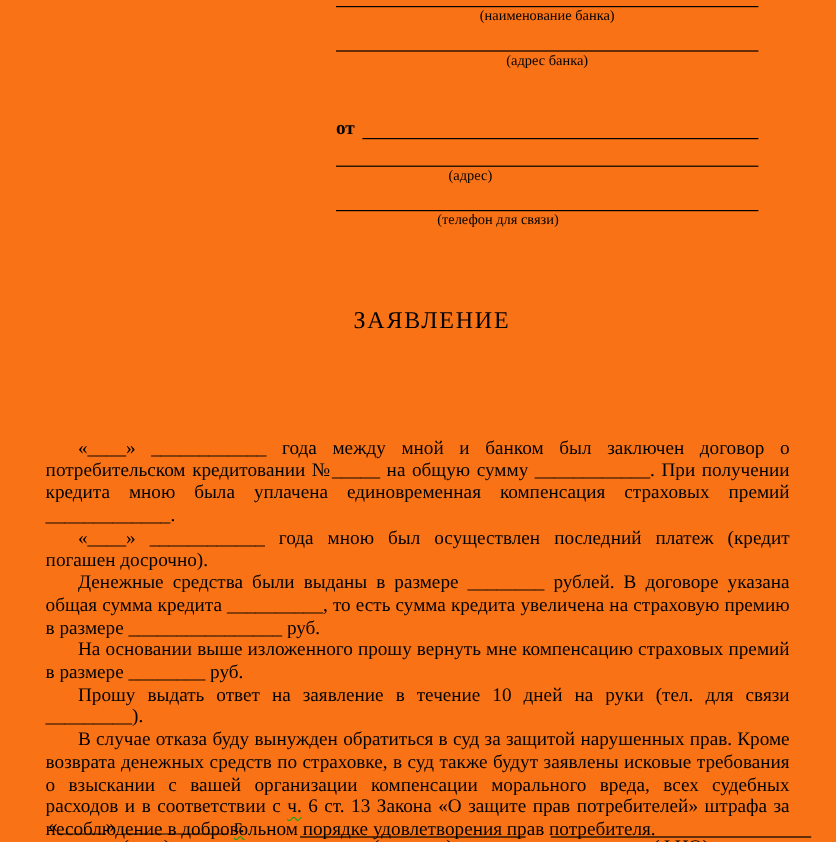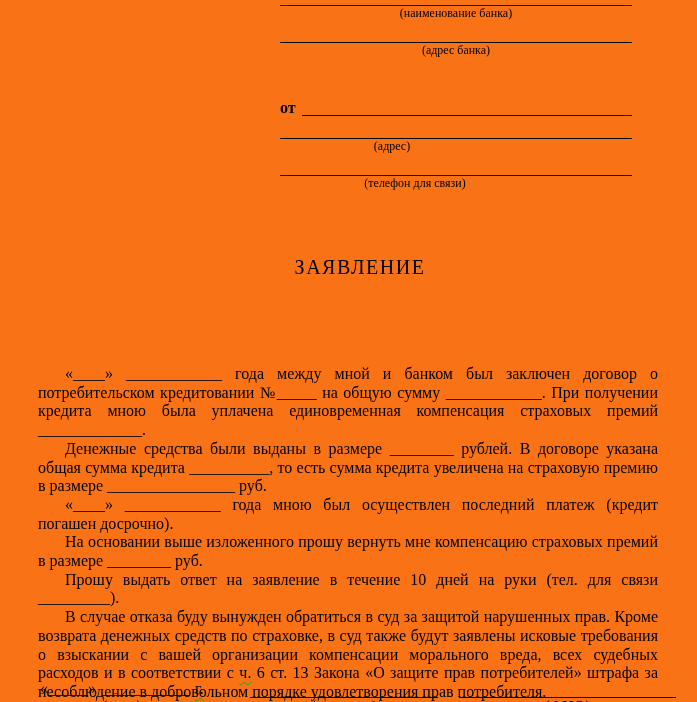--- a/index.html
+++ b/index.html
@@ -147,22 +147,22 @@
     <div class="small-label lbl-addr">(адрес)</div>
 
     <div class="rule r5"></div>
     <div class="small-label lbl-phone">(телефон для связи)</div>
   </div>
 
   <div class="doc-title">ЗАЯВЛЕНИЕ</div>
 
   <div class="body-text">
     <p>«____» ____________ года между мной и банком был заключен договор о потребительском кредитовании №_____  на общую сумму ____________. При получении кредита мною была уплачена единовременная компенсация страховых премий _____________.</p>
+    <p>«____» ____________ года мною был осуществлен последний платеж (кредит погашен досрочно).</p>
     <p>Денежные средства были выданы в размере ________ рублей. В договоре указана общая сумма кредита __________, то есть сумма кредита увеличена на страховую премию в размере ________________ руб.</p>
-    <p>«____» ____________ года мною был осуществлен последний платеж (кредит погашен досрочно).</p>
     <p>На основании выше изложенного прошу вернуть мне компенсацию страховых премий в размере ________ руб.</p>
     <p>Прошу выдать ответ на заявление в течение 10 дней на руки (тел. для связи _________).</p>
     <p><span>В случае отказа буду вынужден обратиться в суд за защитой нарушенных прав. Кроме возврата денежных средств по страховке, в суд также будут заявлены исковые требования о взыскании с вашей организации компенсации морального вреда, всех судебных расходов и в соответствии с </span><span class="squiggle">ч.</span><span> 6 ст. 13 Закона «О защите прав потребителей» штрафа за несоблюдение в добровольном порядке удовлетворения прав потребителя.</span></p>
   </div>
 
   <div class="footer">
     <span class="f-abs day-quote">«_____»</span>
     <span class="f-abs date-blank">___________</span>
     <span class="f-abs year squiggle">г.</span>
     <div class="f-label date-label">(дата)</div>

